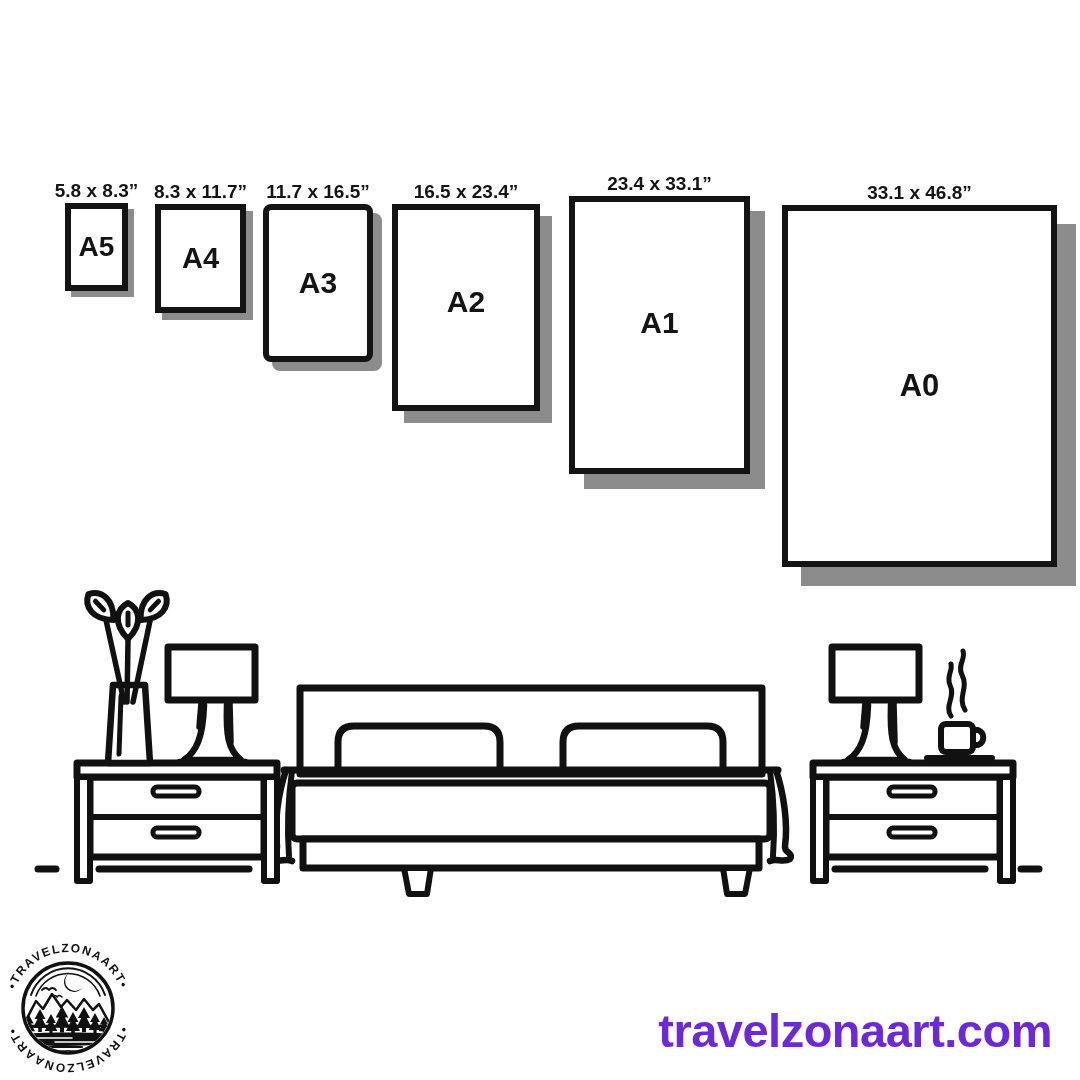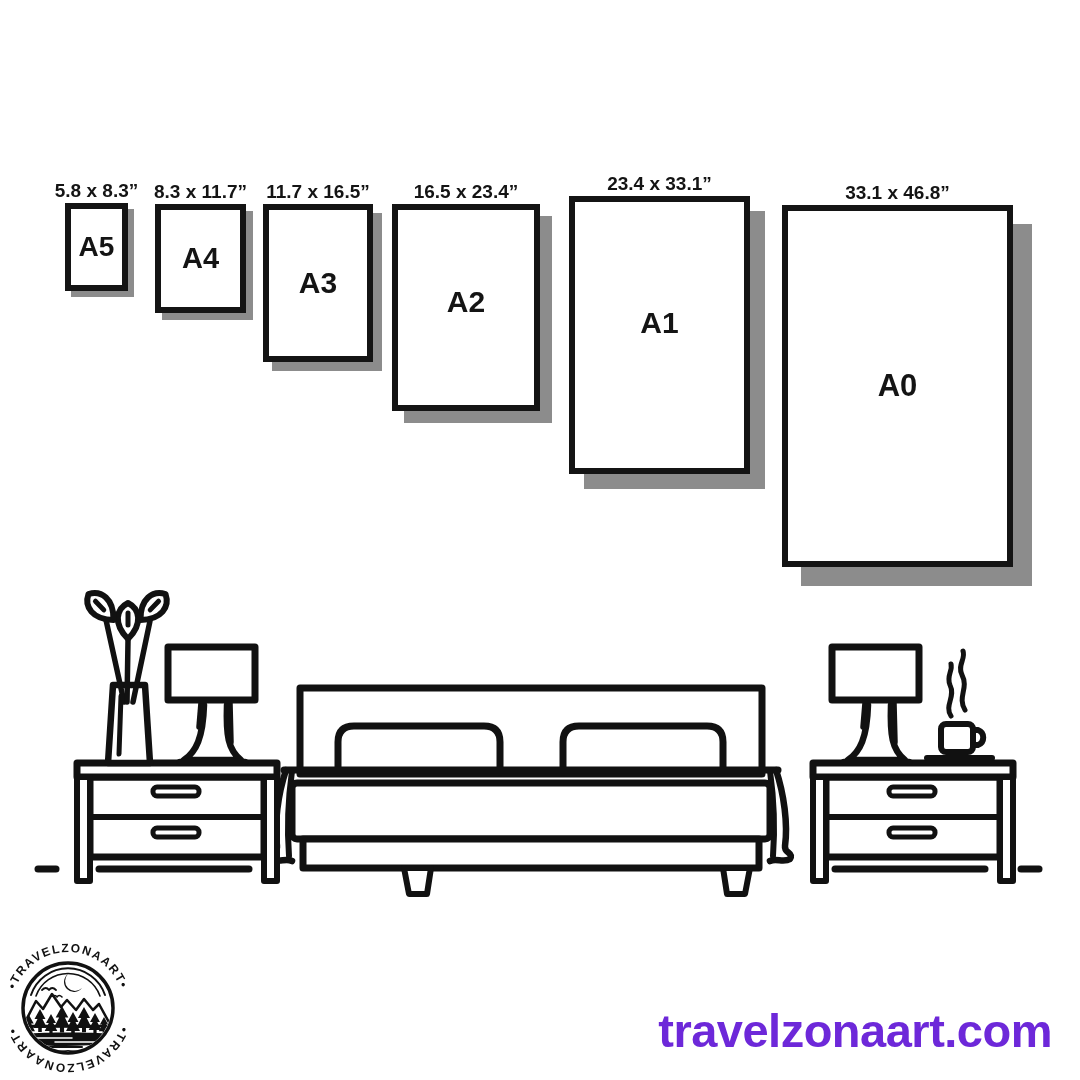--- a/index.html
+++ b/index.html
@@ -14,24 +14,24 @@
   .paper{
     position:absolute;box-sizing:border-box;border:6px solid #141414;background:#ffffff;
     display:flex;align-items:center;justify-content:center;font-weight:700;color:#141414;
   }
   .dim{
     position:absolute;bottom:100%;margin-bottom:7px;left:50%;transform:translateX(-50%);
     white-space:nowrap;font-size:19px;font-weight:700;letter-spacing:0;
   }
   .a5{left:65px; top:203px;width:63px; height:88px; box-shadow:6px 6px 0 #8c8c8c; font-size:28px;}
   .a4{left:155px;top:204px;width:91px; height:109px;box-shadow:7px 7px 0 #8c8c8c; font-size:29px;justify-content:center;}
-  .a3{left:263px;top:204px;width:110px;height:158px;box-shadow:9px 9px 0 #8c8c8c; font-size:30px;}
+  .a3{left:263px;top:204px;width:110px;height:158px;box-shadow:9px 9px 0 #8c8c8c; font-size:30px;border-radius:8px;}
   .a2{left:392px;top:204px;width:148px;height:207px;box-shadow:12px 12px 0 #8c8c8c;font-size:30px;}
   .a1{left:569px;top:196px;width:181px;height:278px;box-shadow:15px 15px 0 #8c8c8c;font-size:30px;}
-  .a0{left:782px;top:205px;width:231px;height:362px;box-shadow:19px 19px 0 #8c8c8c;font-size:31px;}
+  .a0{left:782px;top:205px;width:275px;height:362px;box-shadow:19px 19px 0 #8c8c8c;font-size:31px;}
   .a2 .size-name{margin-top:-12px;}
   .a1 .size-name{margin-top:-24px;}
   .scene{position:absolute;left:0;top:0;width:1080px;height:1080px;}
   .website{
     position:absolute;top:1006px;right:28px;font-size:47px;line-height:50px;
     font-weight:700;letter-spacing:-0.5px;color:#6d28d9;
   }
   .logo-arc-text{font-family:"Liberation Sans",sans-serif;font-size:12px;font-weight:700;letter-spacing:1.6px;fill:#111;}
 </style>
 </head>

